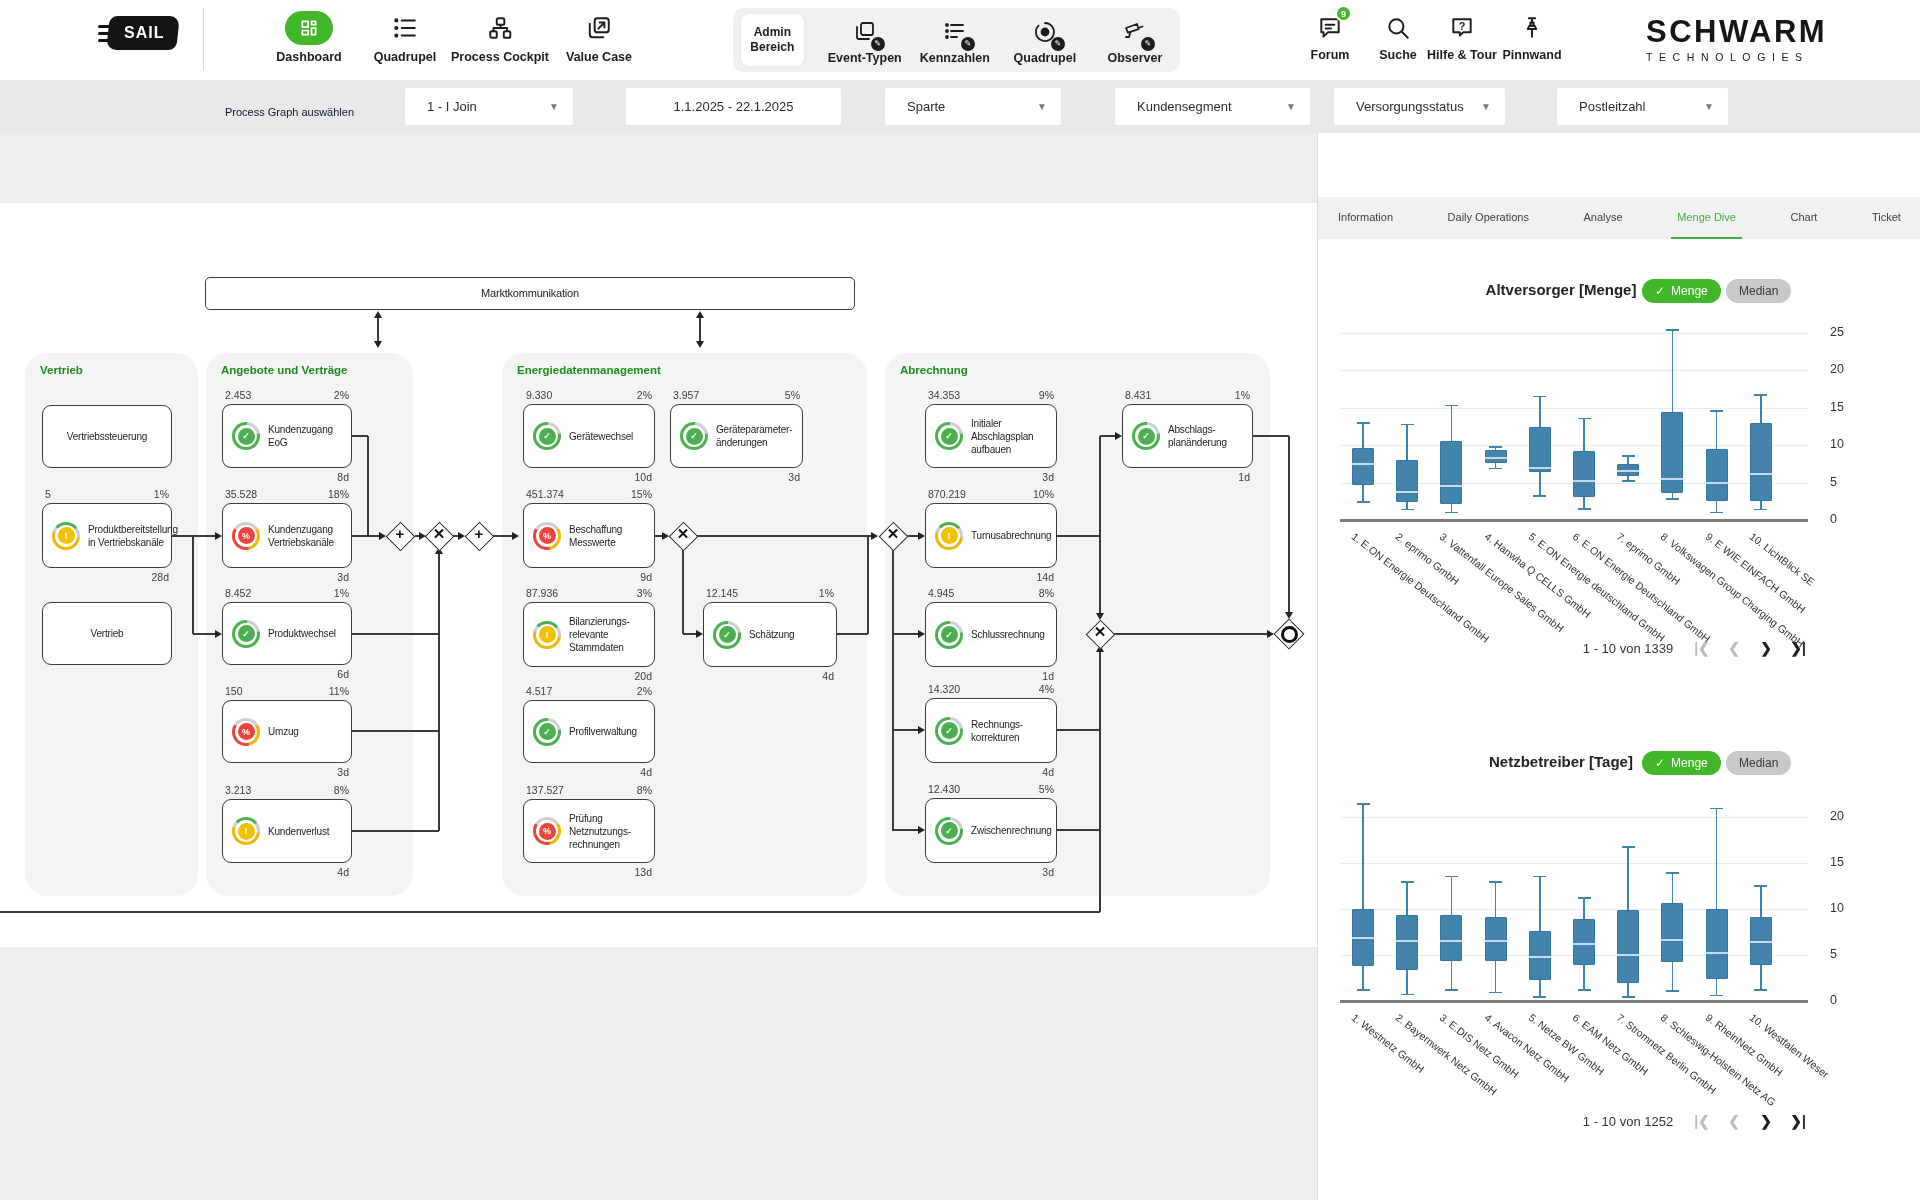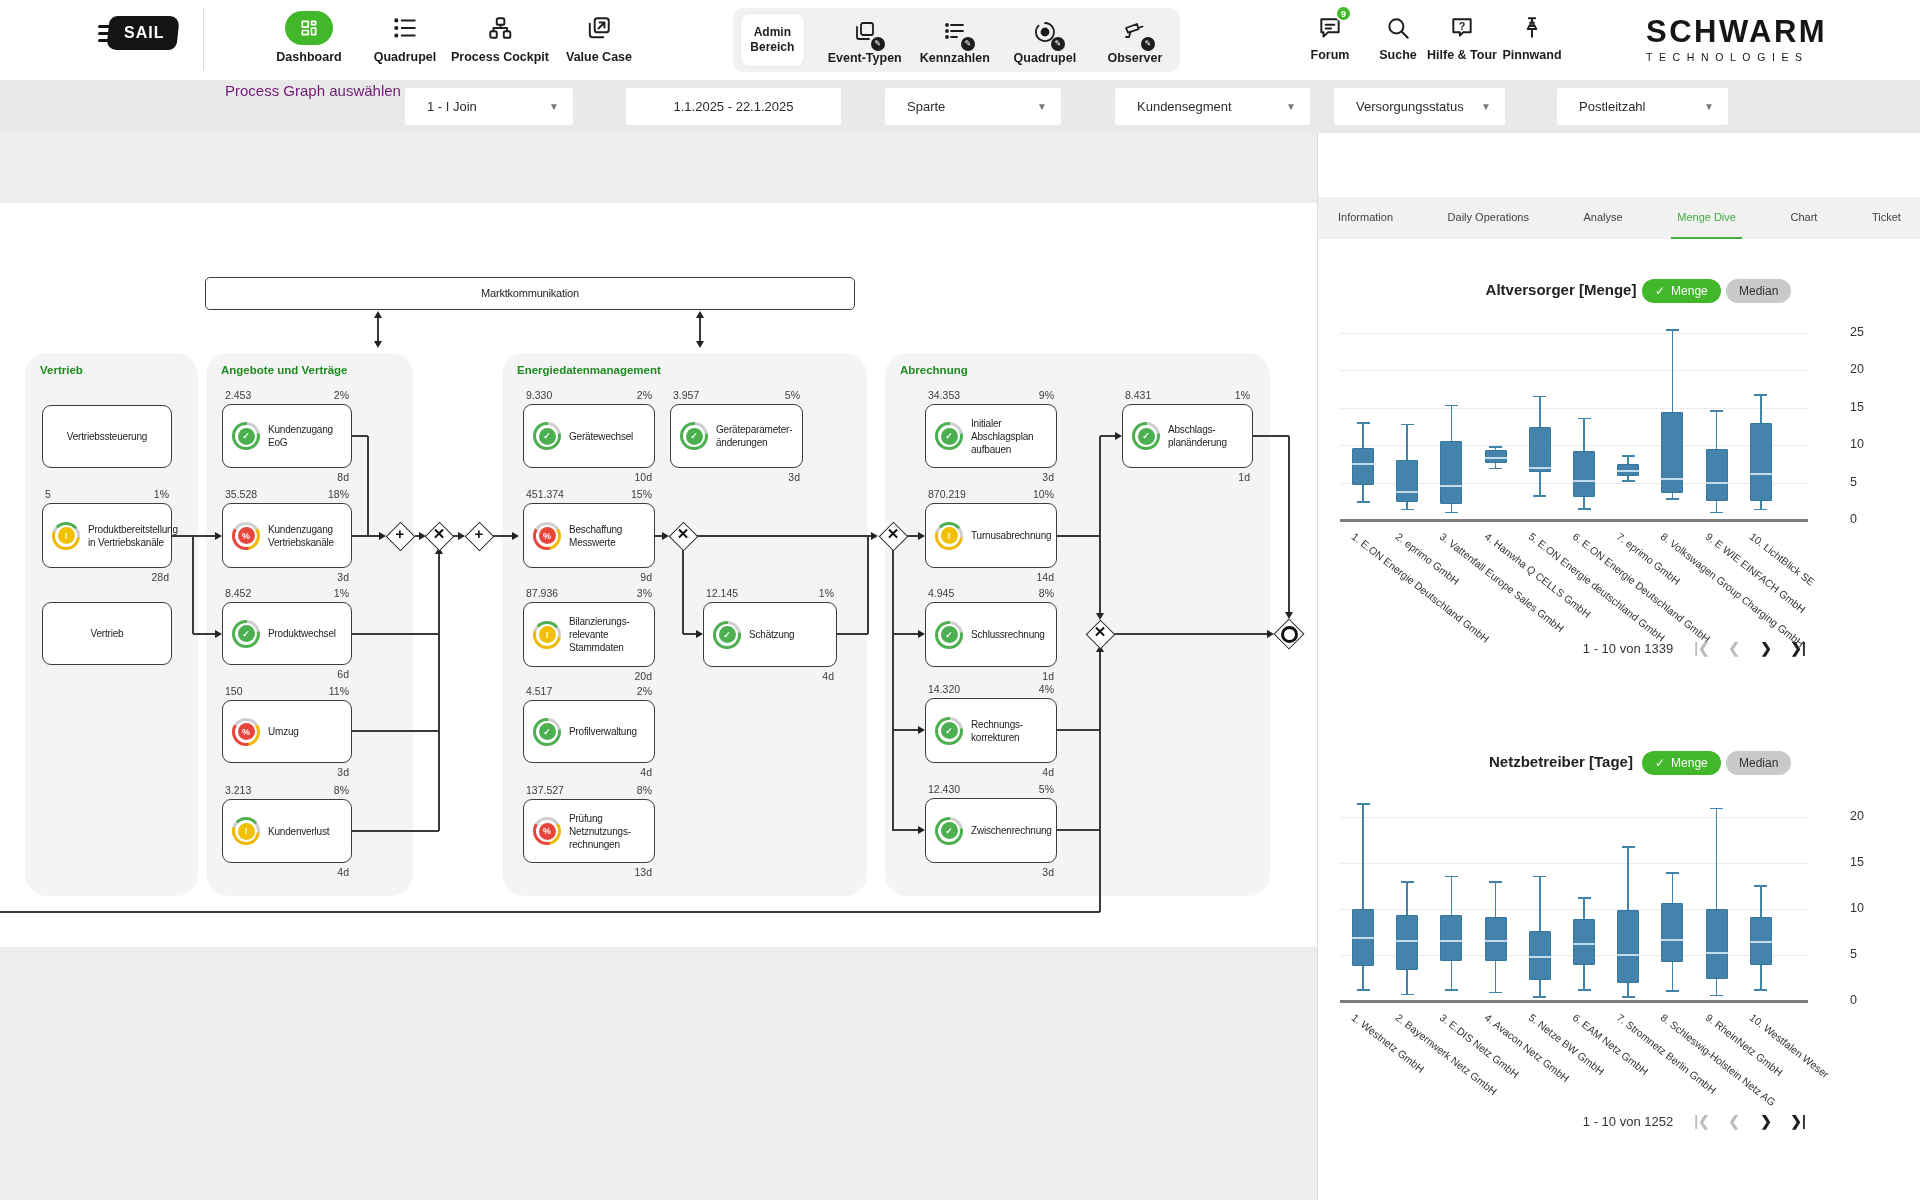--- a/index.html
+++ b/index.html
@@ -42,21 +42,21 @@
   .countbadge { position:absolute; right:-9px; top:-7px; min-width:17px; height:17px; padding:0 3px;
     background:#43b72a; border:2px solid #fff; border-radius:50%; color:#fff; font-size:9px;
     font-weight:bold; display:flex; align-items:center; justify-content:center; }
 
   .brand { position:absolute; left:1646px; top:14px; width:200px; }
   .brand .b1 { font-size:31px; font-weight:bold; letter-spacing:2.5px; color:#161616; }
   .brand .b2 { font-size:10.5px; letter-spacing:6.6px; color:#161616; margin-top:1px; }
 
   
   #filterbar { position:relative; width:1920px; height:53px; background:#e9e9e9; }
-  .flabel { position:absolute; left:225px; top:2px; font-size:15px; color:#701a75; }
+  .flabel { position:absolute; left:225px; top:26px; font-size:11px; color:#0f172a; }
   .fbox { position:absolute; top:8px; height:37px; background:#fff; border-radius:2px;
     display:flex; align-items:center; font-size:13px; color:#2c2c2c; cursor:pointer; }
   .fbox .txt { margin-left:22px; }
   .fbox .chev { position:absolute; right:14px; color:#7a7a7a; font-size:10px; }
   .fbox.center .txt { margin:0 auto; }
 
   
   #main { position:relative; width:1920px; height:1067px; }
   #diagram { position:absolute; left:0; top:0; width:1317px; height:1067px; background:#fff; }
   .gstrip { position:absolute; left:0; width:1317px; background:#ededed; }
@@ -110,21 +110,21 @@
     padding:0 6px; border-bottom:2px solid transparent; }
   .tab.active { color:#3fae3f; border-bottom-color:#3fae3f; }
 
   .ctitle { position:absolute; font-size:15px; font-weight:bold; color:#222; text-align:center; }
   .cbtn { position:absolute; height:24px; border-radius:13px; display:flex; align-items:center;
     font-size:12px; padding:0 13px; cursor:pointer; }
   .cbtn.menge { background:#43b72a; color:#fff; gap:6px; }
   .cbtn.median { background:#c9c9c9; color:#333; }
   .grid { position:absolute; height:1px; background:#ececec; }
   .axis { position:absolute; height:2.5px; background:#7d7d7d; }
-  .ytick { position:absolute; font-size:12.5px; color:#333; width:40px;margin-left:20px; }
+  .ytick { position:absolute; font-size:12.5px; color:#333; width:40px; }
   .bxw { position:absolute; width:1.6px; background:#4183ab; }
   .bxcap { position:absolute; width:13px; height:1.6px; background:#4183ab; }
   .bxbox { position:absolute; width:22px; background:#4383ac; border:1px solid #36759e; border-radius:1px; cursor:pointer; }
   .bxmed { position:absolute; width:22px; height:2px; background:#c4dcea; }
   .xlab { position:absolute; font-size:10.5px; color:#333; white-space:nowrap;
     transform:rotate(38deg); transform-origin:0 0; }
   .pag { position:absolute; font-size:13px; color:#333; }
   .pgi { position:absolute; width:24px; text-align:center; font-size:14px; cursor:pointer; font-weight:bold; }
   .pgi.dis { color:#bdbdbd; } .pgi.en { color:#1d1d1d; }
 

